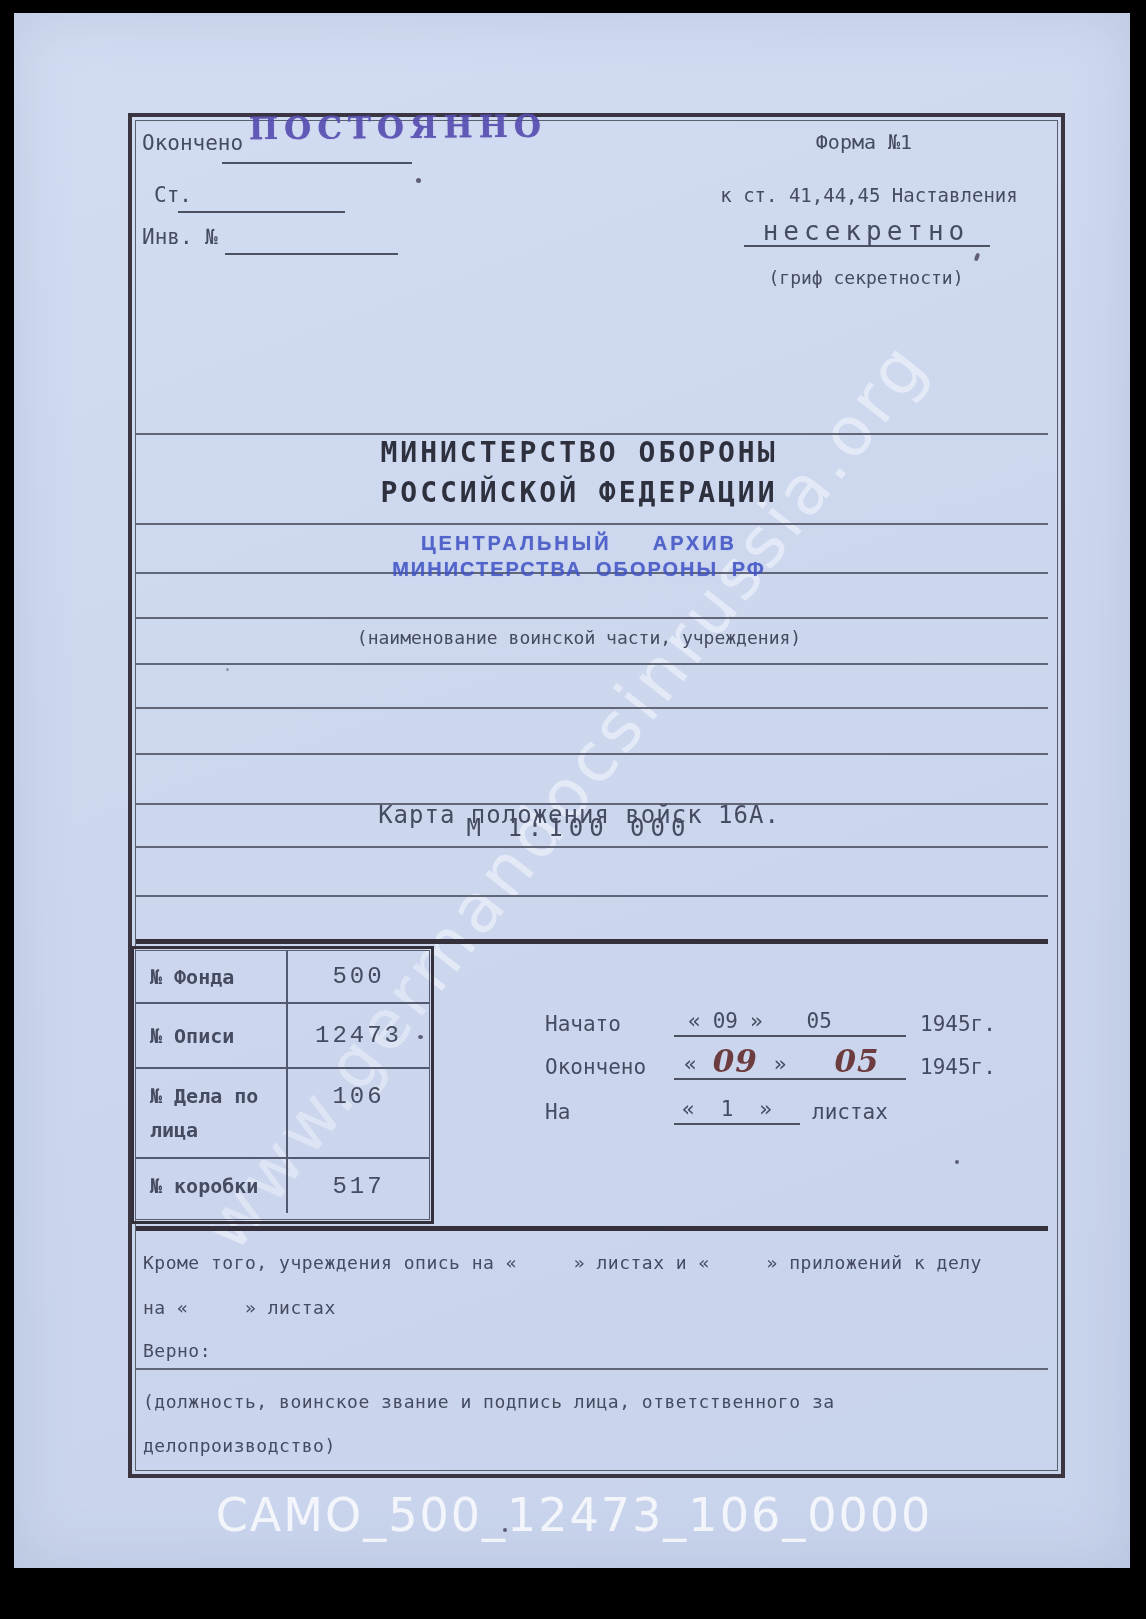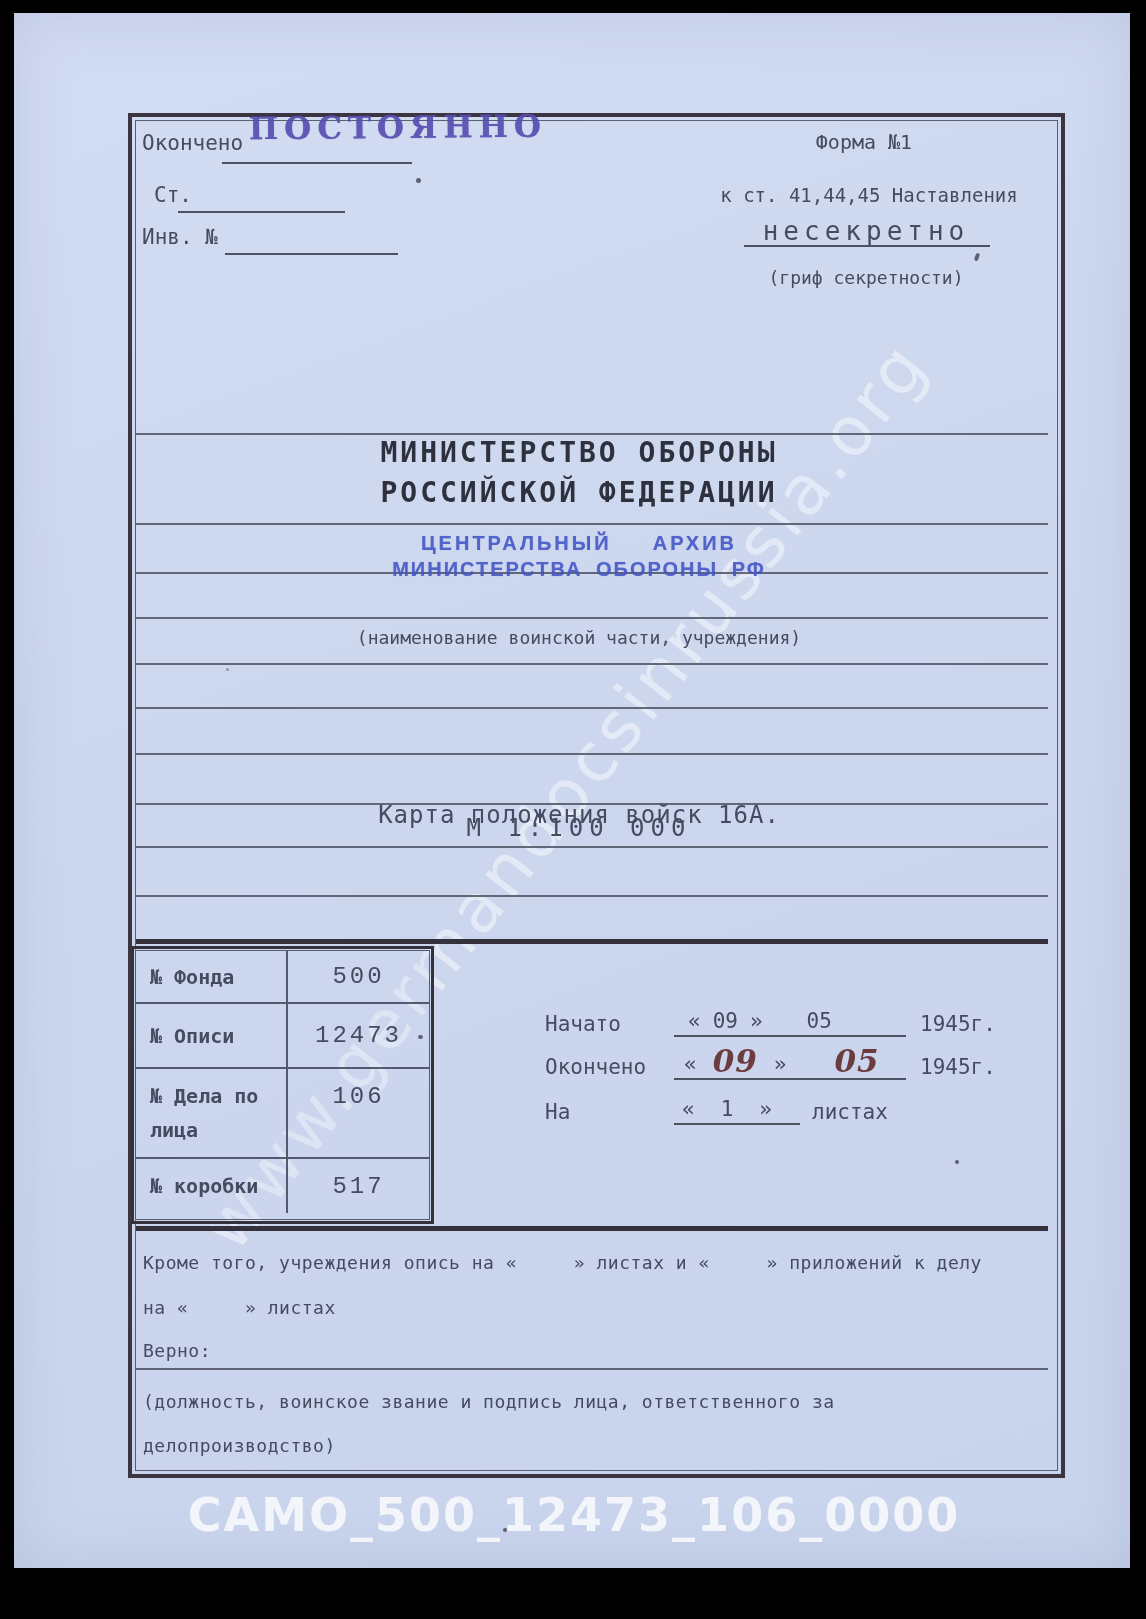--- a/index.html
+++ b/index.html
@@ -43,21 +43,21 @@
   .dgroup{position:absolute;display:flex;align-items:flex-start;height:26px;border-bottom:2px solid var(--rule);
         font-family:"DejaVu Sans Mono",monospace;font-size:21px;color:var(--typed);}
   .dgroup span{white-space:pre;}
   .hand{font-family:"DejaVu Serif",serif;font-style:italic;font-weight:bold;font-size:31px;
         color:var(--ink);margin-top:-9px;letter-spacing:1px;}
   .watermark{position:absolute;left:551px;top:782px;transform:translate(-50%,-50%) rotate(-52deg);
         font-family:"DejaVu Sans",sans-serif;font-size:68px;letter-spacing:5px;white-space:nowrap;
         color:var(--watermark);opacity:.45;pointer-events:none;}
   .photo-id{position:absolute;left:4px;right:0;top:1475px;text-align:center;
         font-family:"DejaVu Sans",sans-serif;font-size:46px;letter-spacing:2px;
-        color:var(--watermark);opacity:.78;font-weight:bold;}
+        color:var(--watermark);opacity:.78;}
   .speck{position:absolute;background:#3a3550;border-radius:50%;opacity:.75;}
 </style>
 </head>
 <body>
 
 <div class="photo">
   <div class="page">
 
     <div class="watermark">www.germandocsinrussia.org</div>
 

